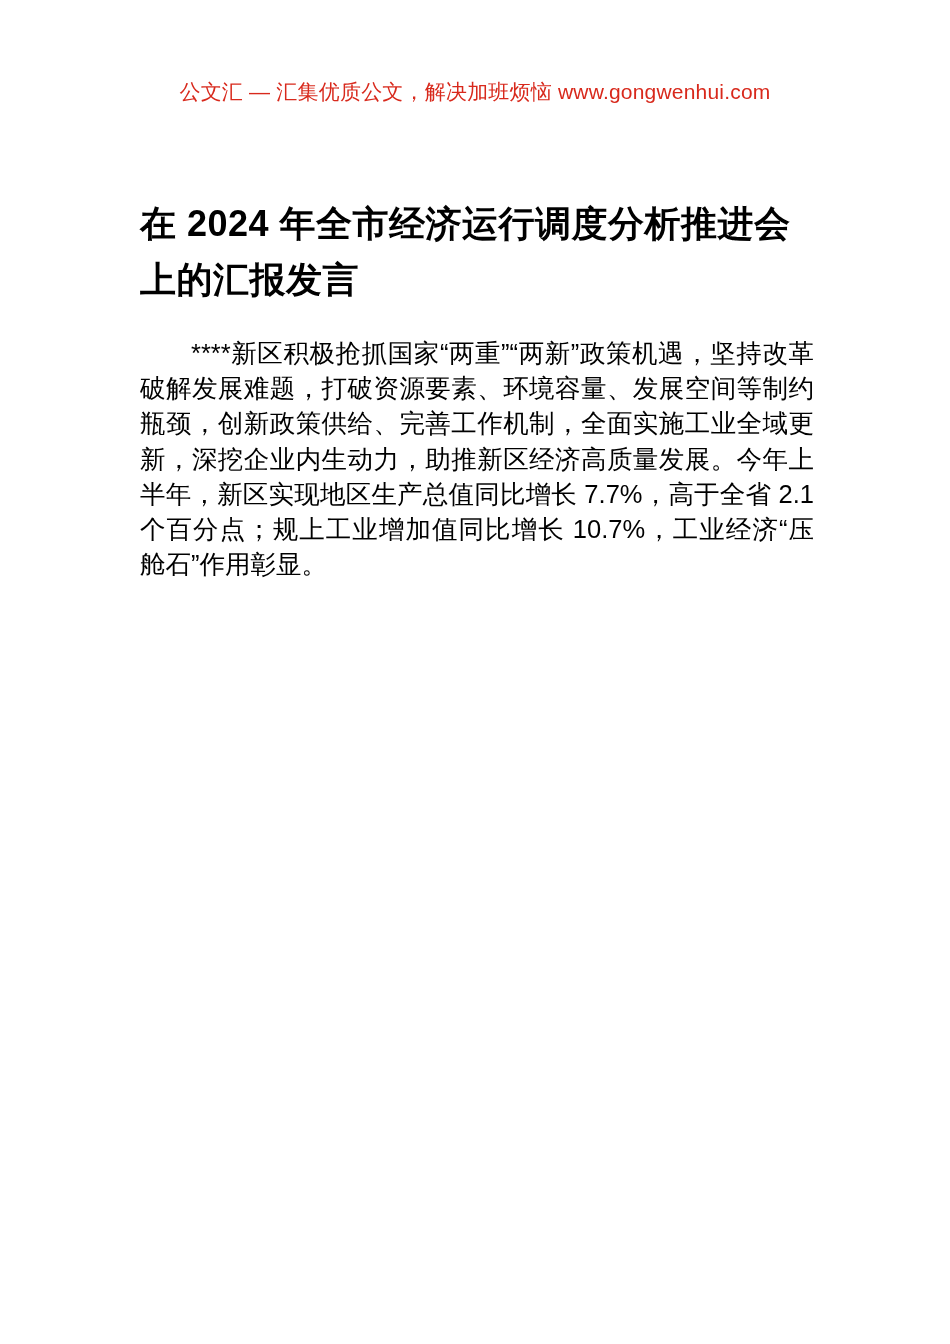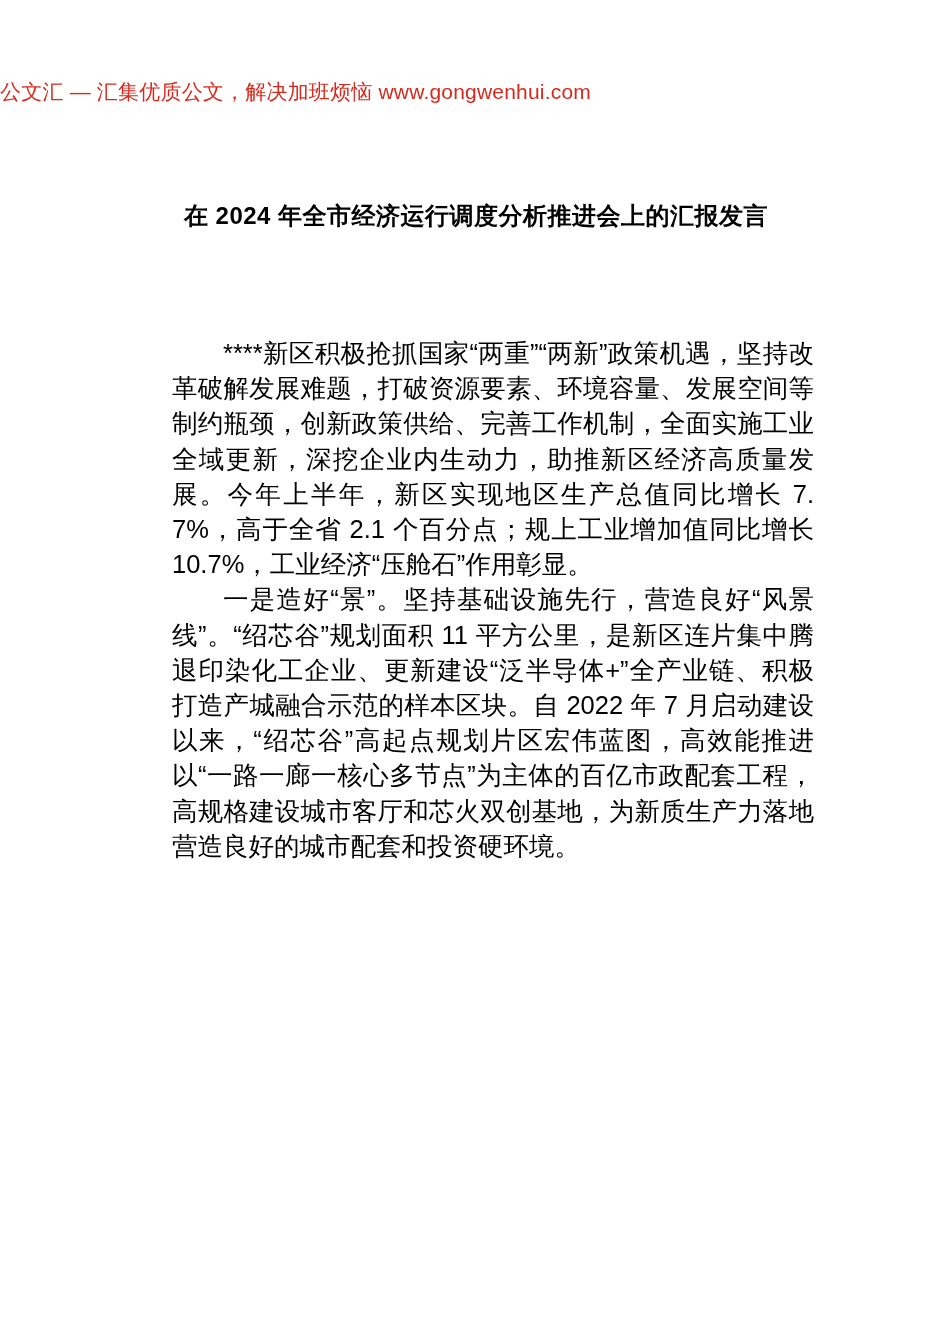--- a/index.html
+++ b/index.html
@@ -20,35 +20,35 @@
     height: 1344px;
     background: #ffffff;
     position: relative;
     box-sizing: border-box;
   }
   .watermark {
     position: absolute;
     top: 78px;
     left: 0;
     width: 950px;
-    text-align: left;
+    text-align: center;
     color: #d8291c;
     font-size: 21px;
     font-weight: 400;
     letter-spacing: 0.2px;
     white-space: nowrap;
     font-family: "Liberation Sans", "DejaVu Sans", sans-serif;
   }
   .doc-title {
     position: absolute;
     top: 172px;
     left: 140px;
     width: 672px;
-    text-align: center;
-    font-size: 24px;
+    text-align: left;
+    font-size: 36px;
     font-weight: bold;
     line-height: 56px;
     letter-spacing: 0.5px;
     font-family: "Liberation Sans", "DejaVu Sans", sans-serif;
   }
   .body-area {
     position: absolute;
     top: 336px;
     left: 140px;
     width: 674px;
@@ -60,33 +60,31 @@
     font-size: 25.5px;
     line-height: 35.2px;
     text-align: justify;
     text-justify: inter-ideograph;
     letter-spacing: 0px;
     font-family: "Liberation Sans", "DejaVu Sans", sans-serif;
     word-break: break-all;
   }
   p.indent {
     text-indent: 51px;
-    margin-left: 32px;
   }
   p.noindent {
     text-indent: 0;
   }
 </style>
 </head>
 <body>
 
 <div class="page">
 
   <div class="watermark">公文汇 — 汇集优质公文，解决加班烦恼 www.gongwenhui.com</div>
 
   <h1 class="doc-title">在 2024 年全市经济运行调度分析推进会上的汇报发言</h1>
 
   <div class="body-area">
     <p class="para indent">****新区积极抢抓国家“两重”“两新”政策机遇，坚持改革破解发展难题，打破资源要素、环境容量、发展空间等制约瓶颈，创新政策供给、完善工作机制，全面实施工业全域更新，深挖企业内生动力，助推新区经济高质量发展。今年上半年，新区实现地区生产总值同比增长 7.7%，高于全省 2.1 个百分点；规上工业增加值同比增长 10.7%，工业经济“压舱石”作用彰显。</p>
-    <p class="para indent">一是造好“景”。坚持基础设施先行，营造良好“风景线”。“绍芯谷”规划面积 11 平方公里，是新区连片集中腾退印染化工企业、更新建设“泛半导体+”全产业链、积极打造产城融合示范的样本区块。自 2022 年 7 月启动建设以来，“绍芯谷”高起点规划片区宏伟蓝图，高效能推进以“一路一廊一核心多节点”为主体的百亿市政配套工程，高规格建设城市客厅和芯火双创基地，为新质生产力落地营造良好的城市配套和投资硬环境。</p>
   </div>
 
 </div>
 
 </body></html>

